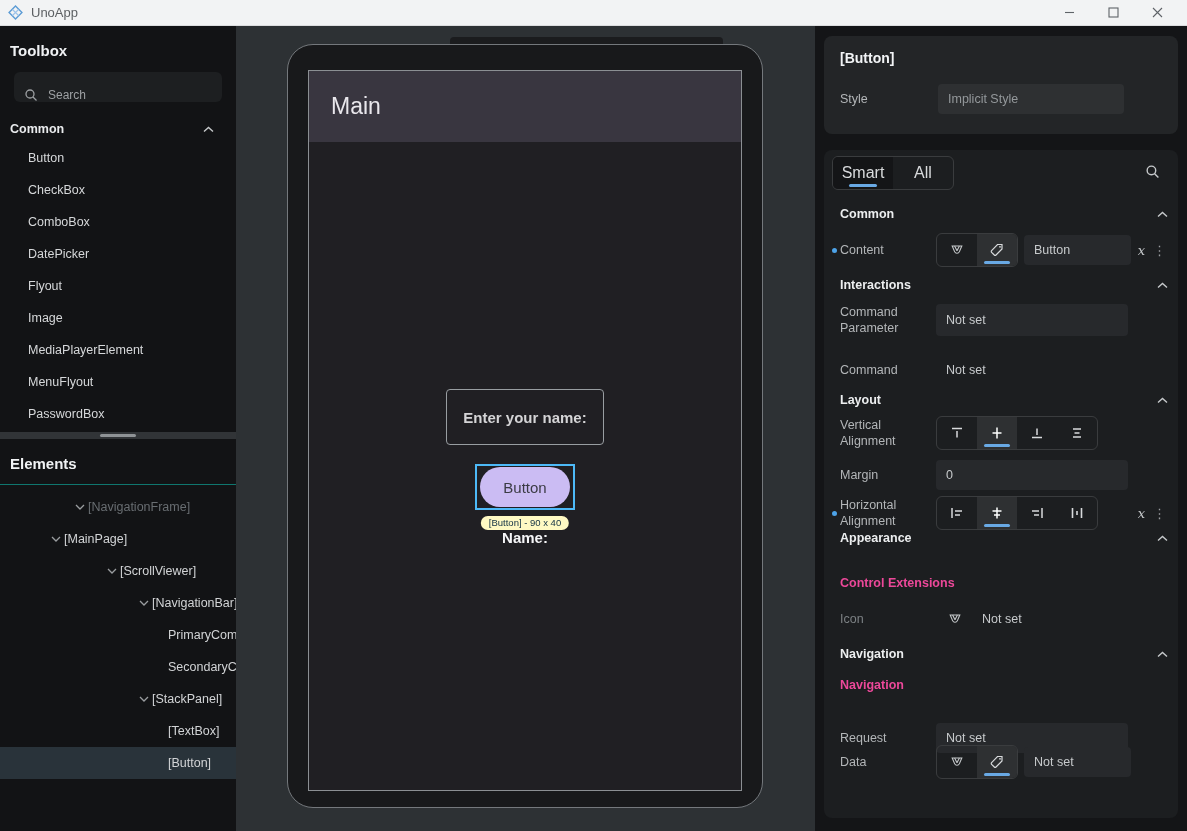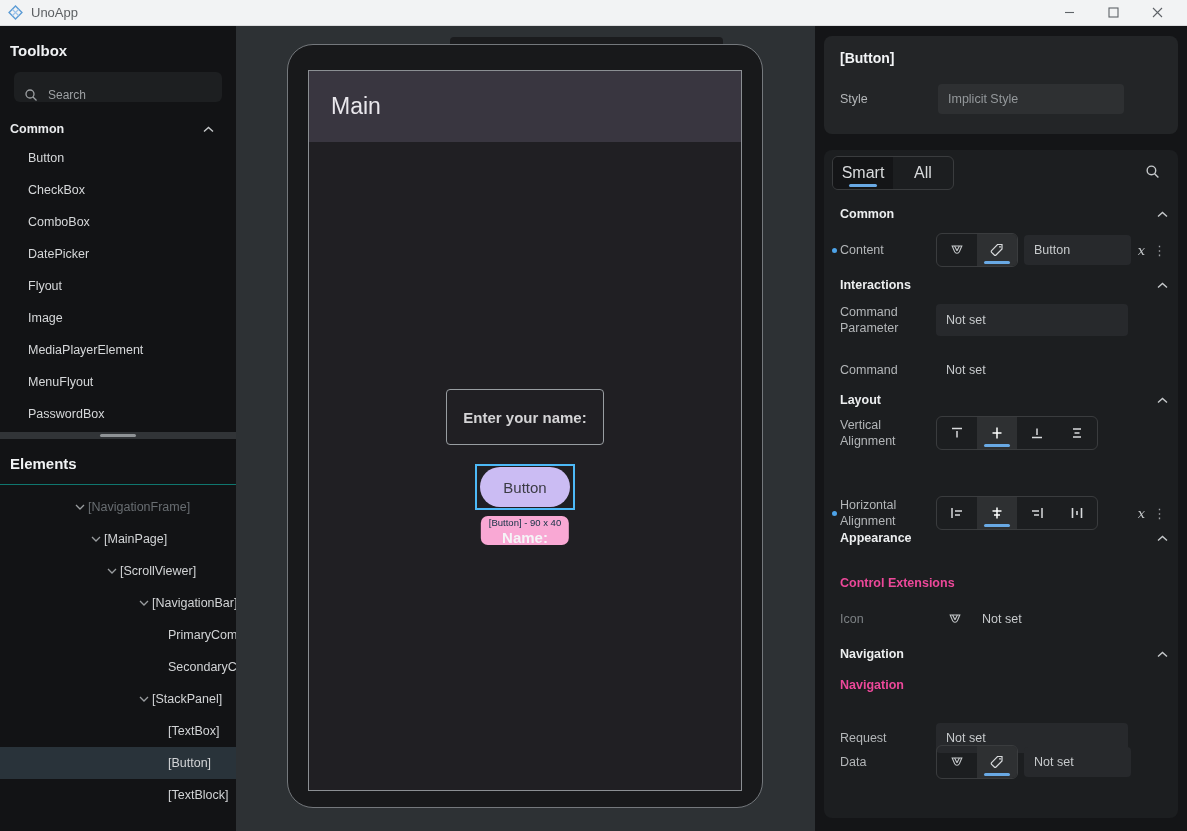--- a/index.html
+++ b/index.html
@@ -50,22 +50,22 @@
   .navbar { height:71px; background:#393640; display:flex; align-items:center; padding-left:22px; flex:none; }
   .navbar span { font-size:23px; color:#e9e7ec; font-weight:500; }
   .screen-body { position:relative; flex:1; }
   .canvas-textbox { position:absolute; left:50%; transform:translateX(-50%); top:247px; width:158px; height:56px;
     border:1.5px solid #989da1; border-radius:4px; display:flex; align-items:center; justify-content:center; }
   .canvas-textbox span { font-size:15px; font-weight:bold; color:#d4d4d6; }
   .selection-box { position:absolute; left:50%; transform:translateX(-50%); top:322px; width:100px; height:46px;
     border:2px solid #4db9f7; display:flex; align-items:center; justify-content:center; }
   .uno-button { width:90px; height:40px; border:none; border-radius:20px; background:#cbbcf3;
     color:#3b3b44; font-size:15px; font-family:"Liberation Sans", sans-serif; }
-  .size-badge { position:absolute; left:50%; transform:translateX(-50%); top:374px; height:29px;
-    background:#f9a8d4; color:#113043; border-radius:7px; font-size:9.5px; line-height:14px; padding:0 8px; white-space:nowrap; }
+  .size-badge { position:absolute; left:50%; transform:translateX(-50%); top:374px; height:14px;
+    background:#fef9c3; color:#113043; border-radius:7px; font-size:9.5px; line-height:14px; padding:0 8px; white-space:nowrap; }
   .name-label { position:absolute; left:50%; transform:translateX(-50%); top:387px;
     font-size:15px; font-weight:bold; color:#f5f5f7; }
 
   
   .inspector { width:372px; flex:none; background:#141517; position:relative; }
   .card { position:absolute; left:9px; width:354px; border-radius:8px; }
   .card1 { top:10px; height:98px; background:#232527; padding:14px 16px; }
   .insp-title { font-size:14px; font-weight:bold; color:#f2f4f6; }
   .style-row { display:flex; align-items:center; margin-top:18px; }
   .style-row label { width:98px; font-size:12.5px; color:#b3b6b8; }
@@ -172,21 +172,21 @@
     <div class="panel-title elements-title">Elements</div>
     <div class="tree" id="element-tree">
         <div class="tree-row dim" style="padding-left: 72px;">
           <span class="tree-chev">
             <svg width="10" height="6" viewBox="0 0 10 6" fill="none" stroke="#9a9da0" stroke-width="1.3">
               <path d="M1 1 L5 5 L9 1"></path>
             </svg>
           </span>
           <span>[NavigationFrame]</span>
         </div>
-        <div class="tree-row" style="padding-left: 88px;">
+        <div class="tree-row" style="padding-left: 48px;">
           <span class="tree-chev">
             <svg width="10" height="6" viewBox="0 0 10 6" fill="none" stroke="#9a9da0" stroke-width="1.3">
               <path d="M1 1 L5 5 L9 1"></path>
             </svg>
           </span>
           <span>[MainPage]</span>
         </div>
         <div class="tree-row" style="padding-left: 104px;">
           <span class="tree-chev">
             <svg width="10" height="6" viewBox="0 0 10 6" fill="none" stroke="#9a9da0" stroke-width="1.3">
@@ -216,23 +216,20 @@
             </svg>
           </span>
           <span>[StackPanel]</span>
         </div>
         <div class="tree-row" style="padding-left: 168px;">
           <span>[TextBox]</span>
         </div>
         <div class="tree-row selected" style="padding-left: 168px;">
           <span>[Button]</span>
         </div>
-        <div class="tree-row" style="padding-left: 168px;">
-          <span>[TextBlock]</span>
-        </div>
       </div>
   </aside>
 
   <section class="canvas">
     <div class="canvas-toolbar">
       <div class="ct-btn">
         <svg width="8" height="14" viewBox="0 0 8 14" stroke="#9ca0a3" stroke-width="1.4">
             <path d="M2.5 1 V13 M5.5 1 V13"></path>
           </svg>
       </div>
@@ -410,20 +407,26 @@
                   <path d="M8 2.5 V9 M3 11.5 H13"></path>
                 </svg>
             </div>
             <div class="seg-cell">
               <svg width="16" height="14" viewBox="0 0 16 14" stroke="#d8dadc" stroke-width="1.5" fill="none">
                   <path d="M4 3 H12 M5.5 7 H10.5 M4 11 H12" stroke-width="1.7"></path>
                 </svg>
             </div>
           </div>
         </div>
+      </div>
+      <div class="prow" style="top:308px">
+        <div class="plabel">Margin</div>
+        <div class="ctrls">
+            <div class="field" style="width:192px">0</div>
+          </div>
       </div>
       <div class="prow" style="top:346px">
         <div class="plabel dotted">Horizontal Alignment</div>
         <div class="ctrls">
           <div class="seg">
             <div class="seg-cell">
               <svg width="16" height="14" viewBox="0 0 16 14" stroke="#d8dadc" stroke-width="1.5" fill="none">
                   <path d="M3 2 V12 M6 5 H13 M6 9 H11"></path>
                 </svg>
             </div>

